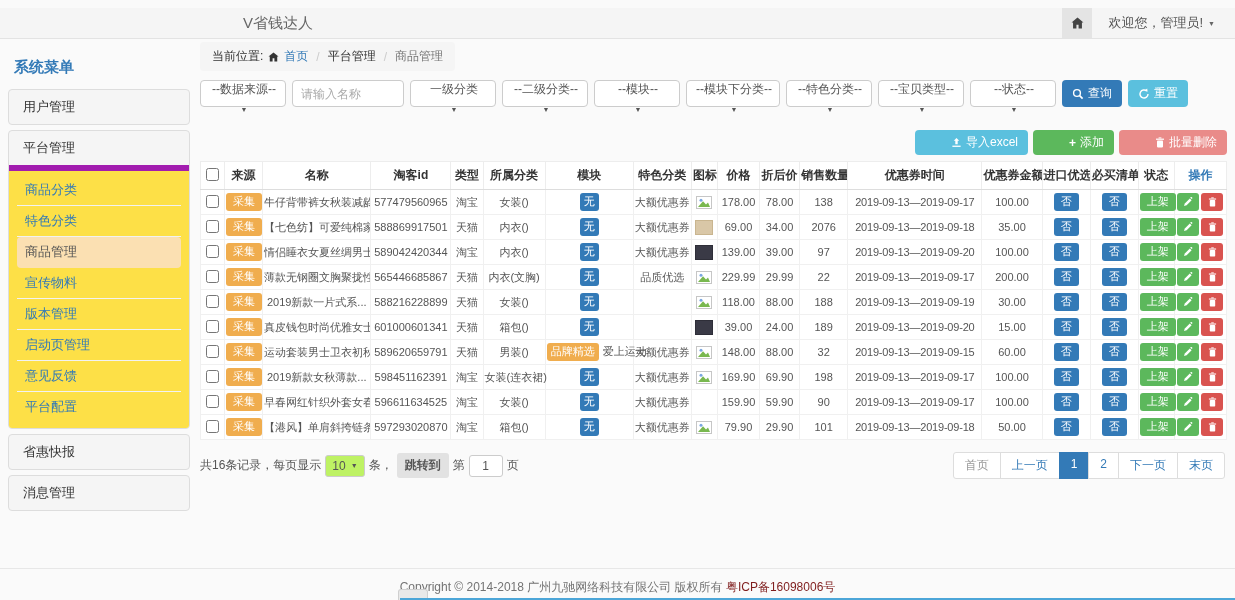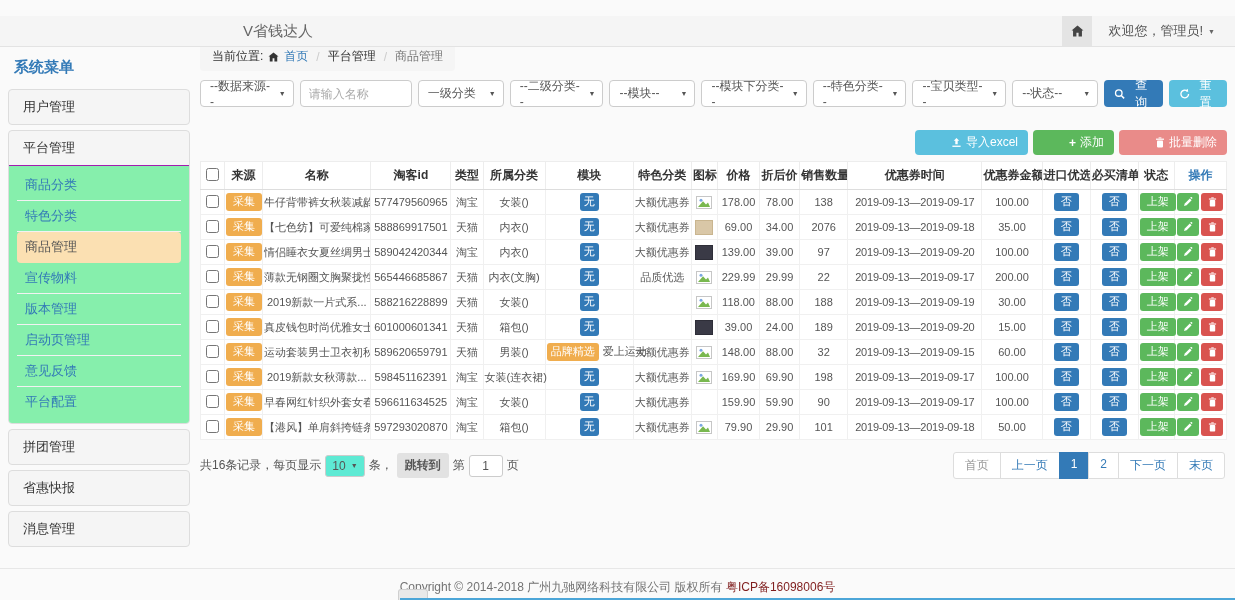--- a/index.html
+++ b/index.html
@@ -3,45 +3,45 @@
 <meta charset="utf-8">
 <style>
   * { box-sizing: border-box; margin: 0; padding: 0; }
   html,body { width:1235px; height:600px; }
   body {
     font-family: "Liberation Sans", "DejaVu Sans", sans-serif;
     background:#fafafa; color:#555; font-size:12px;
     position:relative; overflow:hidden;
   }
   
-  .topbar { position:absolute; top:16px; left:0; right:0; height:31px; background:#f5f5f5; border-bottom:1px solid #e3e3e3; z-index:5; }
+  .topbar { position:absolute; top:8px; left:0; right:0; height:31px; background:#f5f5f5; border-bottom:1px solid #e3e3e3; z-index:5; }
   .topbar-title { position:absolute; left:243px; top:0; line-height:30px; font-size:15px; color:#666; }
   .topbar-right { position:absolute; right:0; top:0; height:30px; display:flex; align-items:center; }
   .home-box { width:30px; height:30px; background:#e4e4e4; display:flex; align-items:center; justify-content:center; color:#444; }
   .welcome { margin:0 20px 0 16px; color:#555; font-size:13px; display:flex; align-items:center; gap:5px; cursor:pointer; }
   .caret-sm { font-size:7px; color:#666; }
   
   .sidebar { position:absolute; left:8px; top:48px; width:182px; z-index:1; }
   .sidebar-title { color:#337ab7; font-weight:bold; font-size:15px; padding:10px 6px 12px; }
   .menu-panel { background:#f5f5f5; border:1px solid #ddd; border-radius:4px; margin-bottom:5px; overflow:hidden; }
   .menu-panel-header { padding:8px 14px; font-size:13px; color:#333; cursor:pointer; }
-  .submenu { background:#86efac; border-top:1px solid #a21caf; padding:4px 8px 6px; }
+  .submenu { background:#fde047; border-top:6px solid #a21caf; padding:4px 8px 6px; }
   .submenu-item { display:block; padding:6px 8px; color:#337ab7; font-size:13px; border-bottom:1px solid #f2f2f2; cursor:pointer; }
   .submenu-item:last-child { border-bottom:none; }
   .submenu-item.active { background:#fbe0b2; border-radius:4px; color:#555; border-bottom-color:transparent; }
   
   .content { position:absolute; left:200px; top:42px; width:1027px; z-index:2; }
   .breadcrumb { display:inline-flex; align-items:center; gap:5px; background:#f5f5f5; border-radius:4px; padding:6px 12px; font-size:12px; color:#333; margin-bottom:9px; }
   .breadcrumb .link { color:#337ab7; cursor:pointer; }
   .breadcrumb .sep { color:#ccc; padding:0 3px; }
   .breadcrumb .current { color:#777; }
   
   .filter-row { display:flex; align-items:center; gap:6px; flex-wrap:nowrap; }
   .filter-row > span { display:contents; }
-  .select-box { display:inline-flex; align-items:center; justify-content:space-between; gap:8px; border:1px solid #ccc; border-radius:4px; background:#fff; height:27px; padding:0 7px 0 9px; font-size:12px; color:#555; cursor:pointer; min-width:86px; }
+  .select-box { display:inline-flex; align-items:center; justify-content:space-between; gap:8px; border:1px solid #ccc; border-radius:4px; background:#fff; height:27px; padding:0 7px 0 9px; font-size:12px; color:#555; cursor:pointer; min-width:86px;flex-direction:column; }
   .sel-caret { font-size:7px; color:#555; }
   .text-input { height:27px; width:112px; border:1px solid #ccc; border-radius:4px; padding:0 8px; font-size:12px; color:#555; font-family:inherit; }
   .text-input::placeholder { color:#aaa; }
   .btn { display:inline-flex; align-items:center; gap:4px; border:none; border-radius:4px; color:#fff; font-size:12px; height:27px; padding:0 10px; cursor:pointer; font-family:inherit; }
   .btn-primary { background:#337ab7; }
   .btn-info { background:#5bc0de; }
   .btn-success { background:#5cb85c; }
   .btn-danger-soft { background:#e98b89; }
   
   .toolbar { display:flex; justify-content:flex-end; gap:5px; margin:23px 0 6px; }
@@ -62,21 +62,21 @@
   .icon-thumb { display:inline-flex; width:18px; height:15px; align-items:center; justify-content:center; vertical-align:middle; }
   .icon-thumb.beige { background:#d9c7a7; border:1px solid #cbb astray; }
   .icon-thumb.beige { background:#d9c7a7; border:1px solid #c9b58f; }
   .icon-thumb.dark { background:#3a3a46; border:1px solid #2e2e38; }
   .op-btn { display:inline-flex; width:22px; height:18px; border-radius:3px; align-items:center; justify-content:center; margin:0 1px; border:none; cursor:pointer; padding:0; }
   .op-edit { background:#5cb85c; }
   .op-del { background:#d9534f; }
   
   .table-footer { display:flex; justify-content:space-between; align-items:center; margin-top:12px; }
   .pg-left { display:flex; align-items:center; gap:4px; color:#555; font-size:12px;justify-content:flex-end; }
-  .mini-select { display:inline-flex; align-items:center; gap:5px; border:1px solid #ccc; border-radius:3px; background:#5eead4; padding:3px 6px; cursor:pointer; }
+  .mini-select { display:inline-flex; align-items:center; gap:5px; border:1px solid #ccc; border-radius:3px; background:#bef264; padding:3px 6px; cursor:pointer; }
   .jump-chip { background:#e2e2e2; border-radius:3px; padding:4px 8px; color:#555; cursor:pointer;font-weight:bold; }
   .jump-input { width:34px; height:22px; border:1px solid #ccc; border-radius:3px; text-align:center; font-size:12px; font-family:inherit; color:#555; }
   .pager { display:flex; margin-right:2px; }
   .page-btn { border:1px solid #ddd; background:#fff; color:#337ab7; padding:4px 11px; font-size:12px; margin-left:-1px; cursor:pointer; }
   .page-btn:first-child { border-radius:3px 0 0 3px; margin-left:0; }
   .page-btn:last-child { border-radius:0 3px 3px 0; }
   .page-btn.active { background:#337ab7; border-color:#337ab7; color:#fff; }
   .page-btn.disabled { color:#999; cursor:default; }
   
   .page-footer { position:absolute; left:0; right:0; bottom:0; height:32px; background:#fafafa; border-top:1px solid #e7e7e7; text-align:center; padding-top:10px; font-size:12px; color:#737373; z-index:4; }
@@ -114,23 +114,20 @@
         <div class="submenu">
           <div class="submenu-item">商品分类</div>
           <div class="submenu-item">特色分类</div>
           <div class="submenu-item active">商品管理</div>
           <div class="submenu-item">宣传物料</div>
           <div class="submenu-item">版本管理</div>
           <div class="submenu-item">启动页管理</div>
           <div class="submenu-item">意见反馈</div>
           <div class="submenu-item">平台配置</div>
         </div>
-      </div>
-      <div class="menu-panel">
-        <div class="menu-panel-header">拼团管理</div>
       </div>
       <div class="menu-panel">
         <div class="menu-panel-header">省惠快报</div>
       </div>
       <div class="menu-panel">
         <div class="menu-panel-header">消息管理</div>
       </div>
     </div>
 </aside>
 

